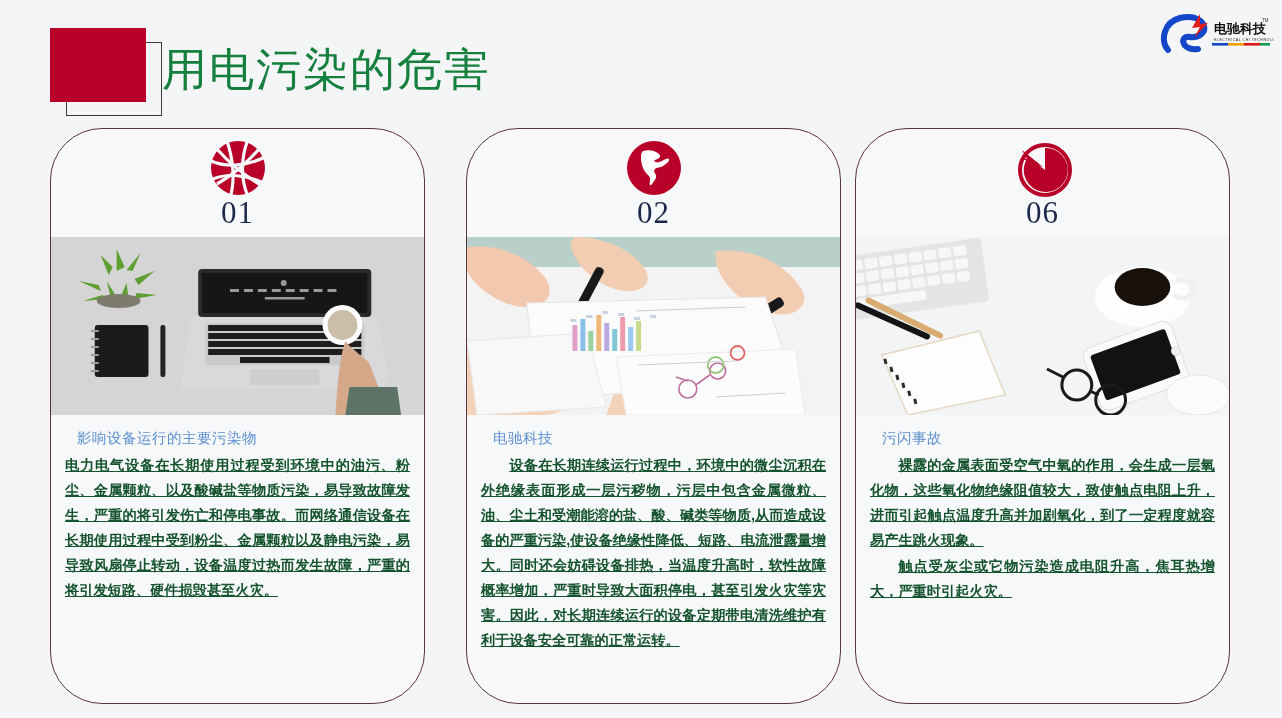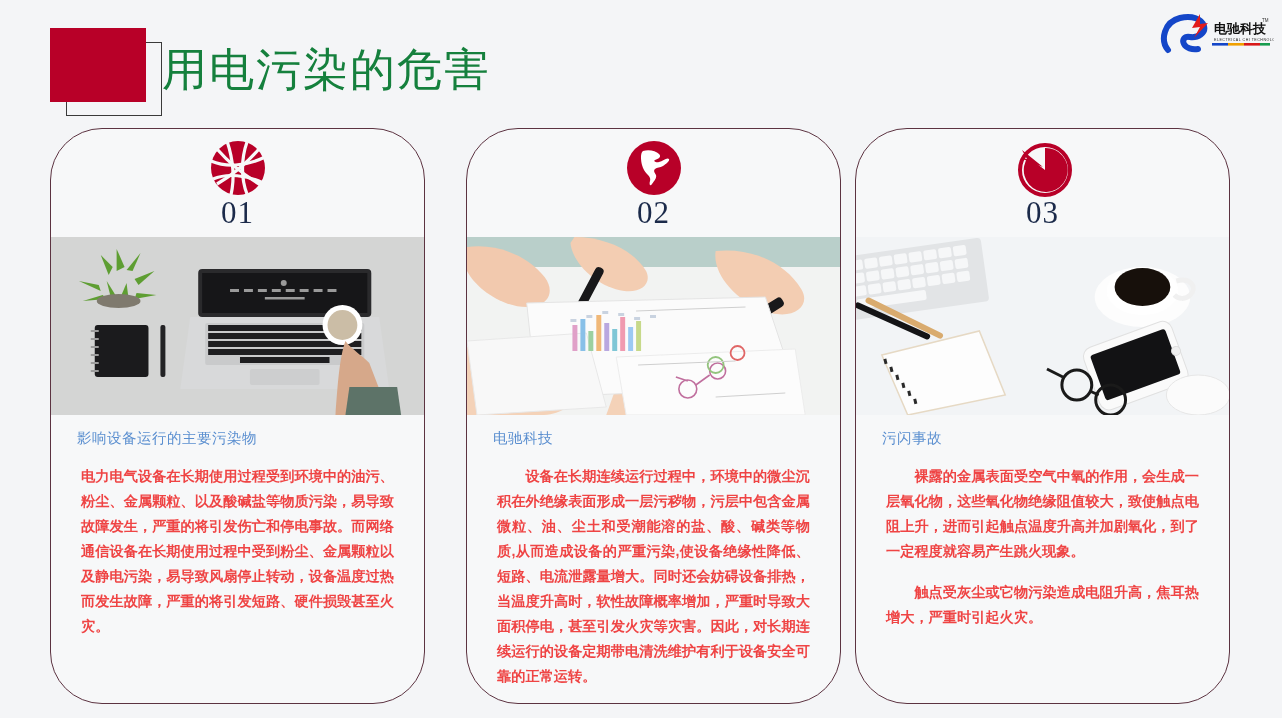--- a/index.html
+++ b/index.html
@@ -54,22 +54,22 @@
 
   .photo{width:100%;height:178px;position:relative;overflow:hidden;}
   .photo svg{display:block;width:100%;height:100%;}
 
   .body{padding:14px 14px 0 14px;}
   .card-title{
     color:#5b8fd0;font-size:14.5px;margin:0 0 5px 12px;font-weight:400;
     letter-spacing:.5px;
   }
   .para{
-    color:#ef4444;font-size:14.2px;line-height:25px;font-weight:700;
-    margin:16px;letter-spacing:0px;text-align:justify;
+    color:#14532d;font-size:14.2px;line-height:25px;font-weight:700;
+    margin:0;letter-spacing:0px;text-align:justify;text-decoration:underline;
   }
   .para.indent{text-indent:2em;}
   .para + .para{margin-top:1px;}
 </style>
 </head>
 <body>
 
 <div class="logo-wrap">
   <svg viewBox="0 0 118 44" width="118" height="44" aria-hidden="true">
     <path d="M12 40 C4 30 8 12 24 8 C36 5 46 9 48 16 C50 23 42 28 34 27" fill="none" stroke="#1446c8" stroke-width="6" stroke-linecap="round"></path>
@@ -260,21 +260,21 @@
 
   <div class="card c3">
     <div class="card-head">
       <div class="icon-box">
         <svg viewBox="0 0 62 62" width="62" height="62">
           <circle cx="33" cy="33" r="25" fill="none" stroke="#b80028" stroke-width="4"></circle>
           <path d="M33 33 L33 11 A22 22 0 1 1 16 20 Z" fill="#b80028"></path>
           <path d="M31 30 L10 13 L15 22 L8 21 Z" fill="#b80028"></path>
         </svg>
       </div>
-      <div class="num">03</div>
+      <div class="num">06</div>
     </div>
 
     <div class="photo">
       <svg viewBox="0 0 375 178" preserveAspectRatio="none">
         <rect width="375" height="178" fill="#f2f4f6"></rect>
 
         <g transform="rotate(-8 60 40)">
           <rect x="-40" y="10" width="170" height="64" rx="4" fill="#e2e4e6"></rect>
           <g fill="#f6f7f8">
             <rect x="-34" y="15" width="13" height="10" rx="2"></rect>

